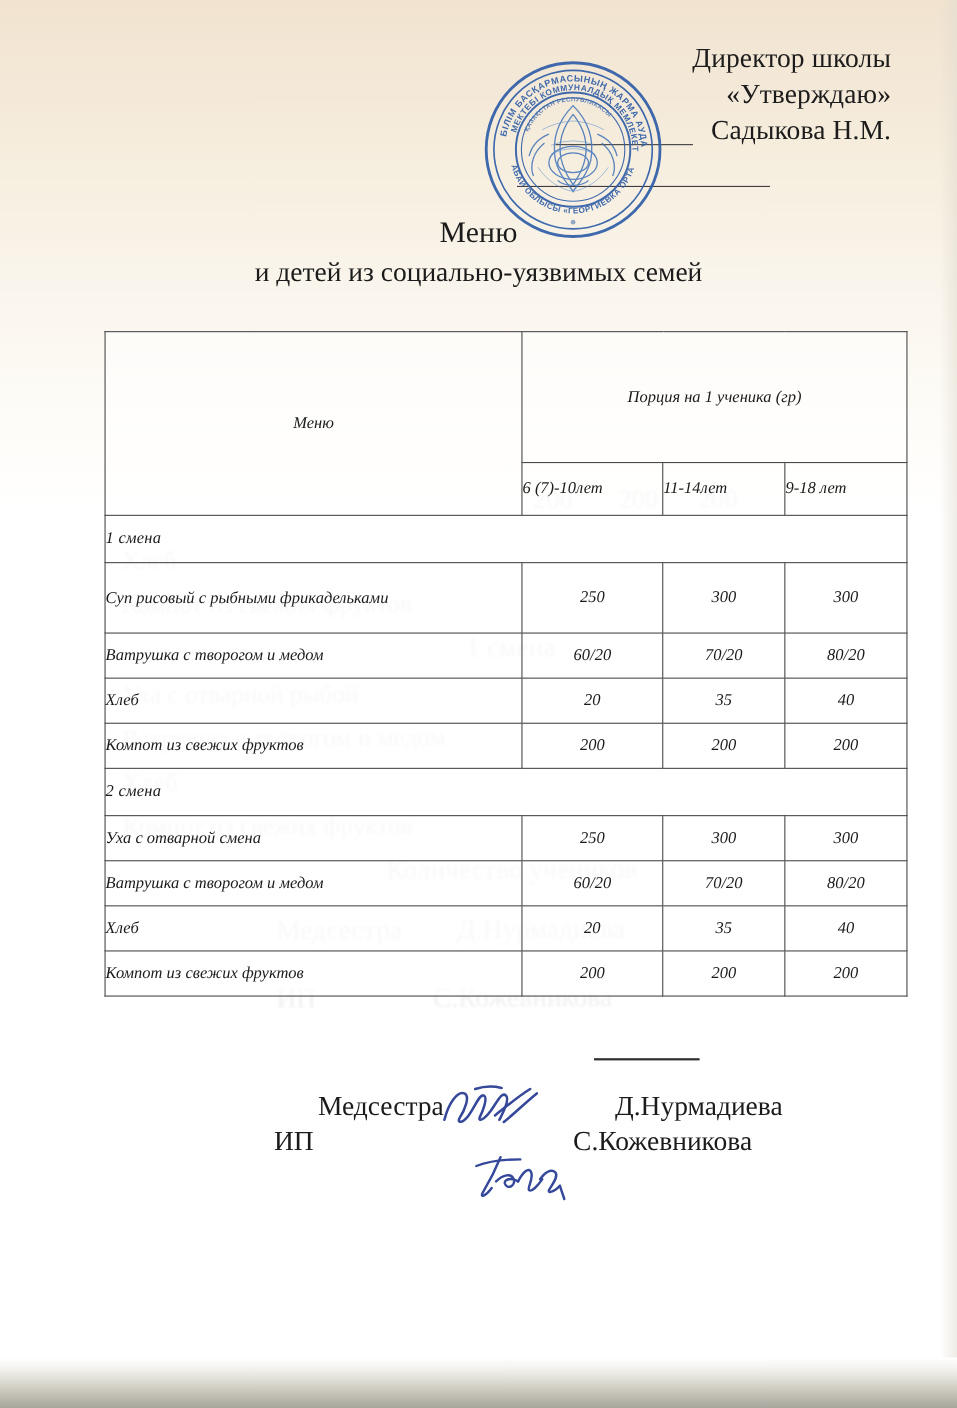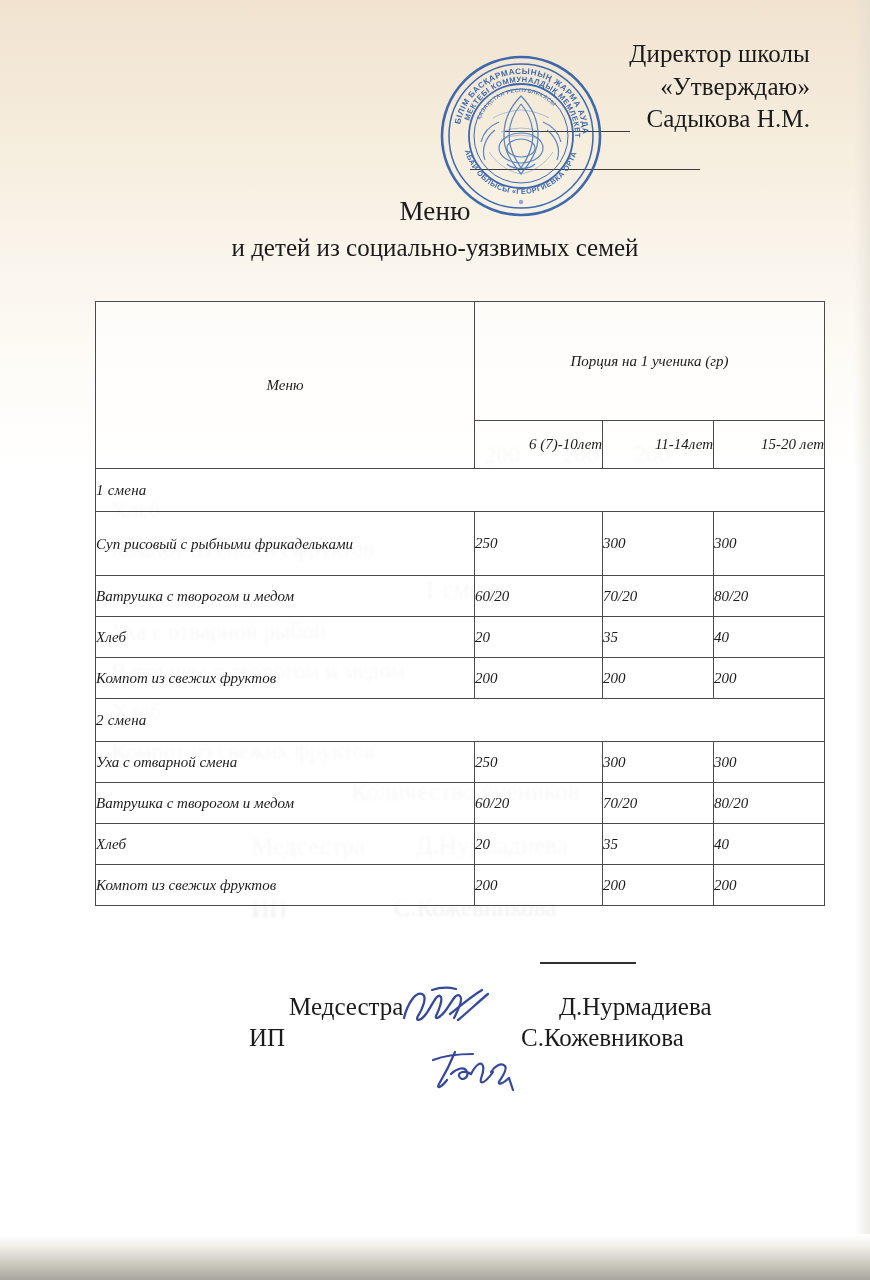--- a/index.html
+++ b/index.html
@@ -138,37 +138,38 @@
     text-align: center;
     font-size: 25px;
     height: 165px;
   }
   .th-portion {
     text-align: center;
     font-size: 25px;
     height: 118px;
   }
   .th-age {
-    text-align: right;
+    text-align: left;
     font-size: 16px;
     height: 47px;
   }
   .shift-row td {
     text-align: left;
     font-size: 25px;
     height: 42px;
     letter-spacing: 0.2px;
   }
   .dish {
     text-align: left;
     padding: 4px 6px 4px 11px;
     font-size: 23.5px;
     line-height: 1.20;
   }
   .qty {
+    text-align: center;
     font-size: 24px;
   }
   .row-tall .dish, .row-tall .qty { height: 63px; }
   .row-norm .dish, .row-norm .qty { height: 40px; }
 
   
   #count-line {
     position: absolute;
     top: 933px;
     left: 0;
@@ -303,21 +304,21 @@
         <col class="col-age3">
     </colgroup>
     <thead>
       <tr>
         <th class="th-menu" rowspan="2">Меню</th>
         <th class="th-portion" colspan="3">Порция на 1 ученика (гр)</th>
       </tr>
       <tr>
         <th class="th-age">6 (7)-10лет</th>
         <th class="th-age">11-14лет</th>
-        <th class="th-age">15-20 лет</th>
+        <th class="th-age">9-18 лет</th>
       </tr>
     </thead>
     <tbody>
 
       <tr class="shift-row">
         <td colspan="4">1 смена</td>
       </tr>
       <tr class="row-tall">
         <td class="dish">Суп рисовый с рыбными фрикадельками</td>
         <td class="qty">250</td>

